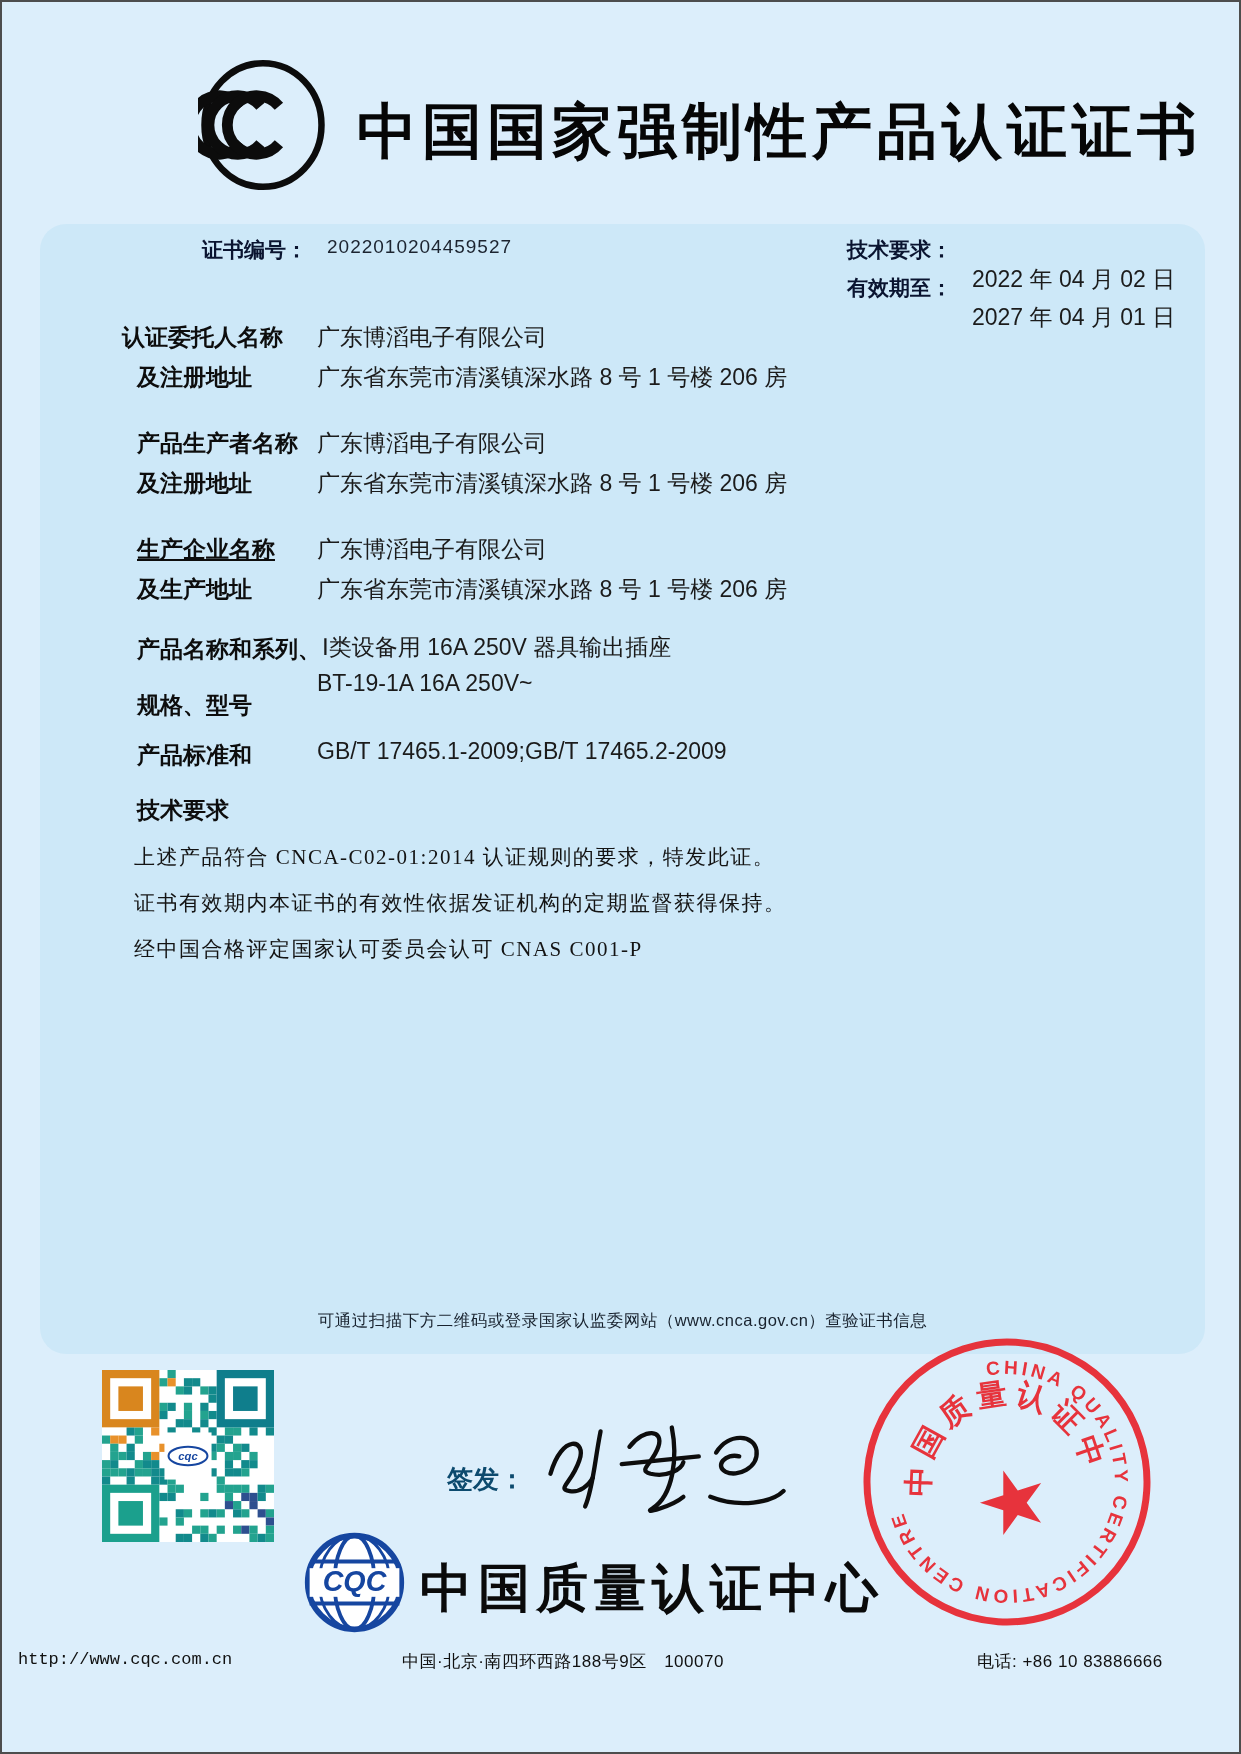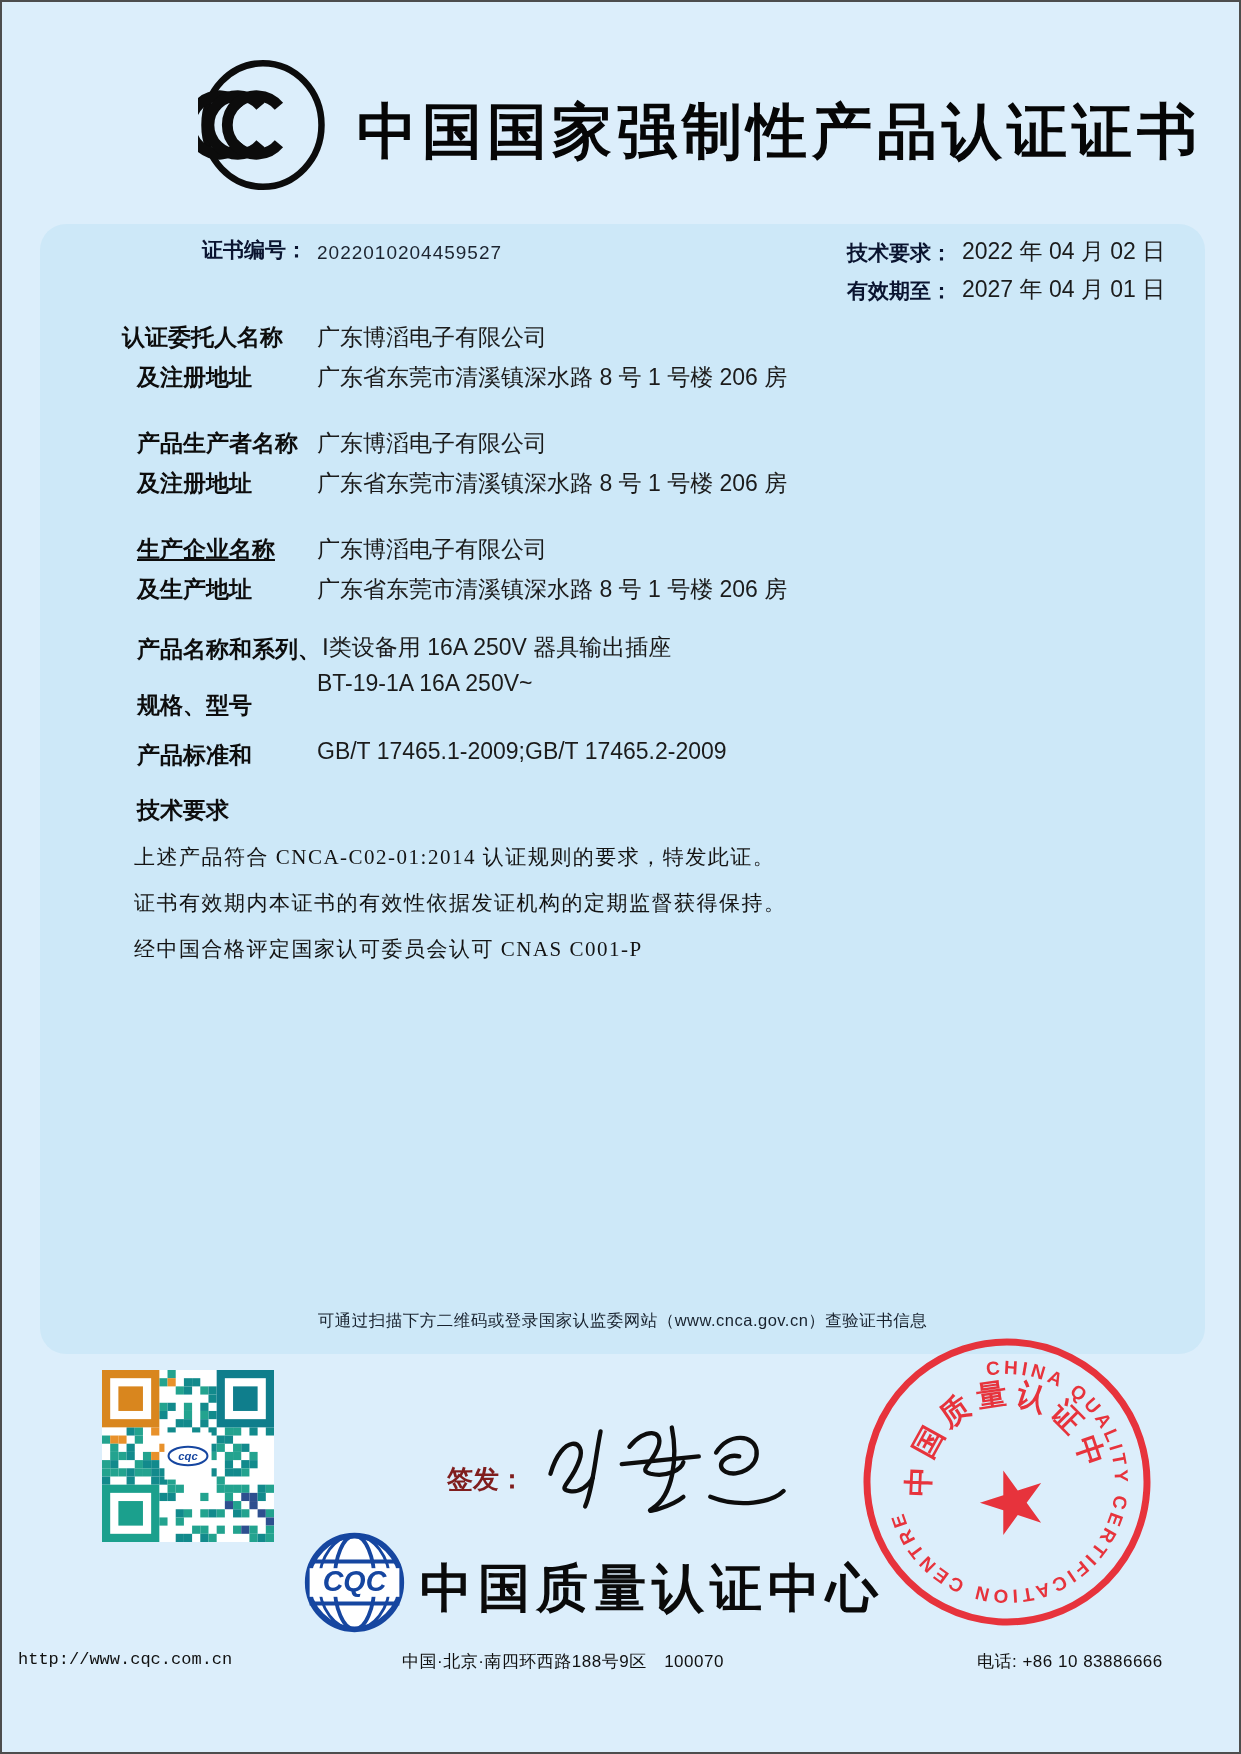--- a/index.html
+++ b/index.html
@@ -16,36 +16,36 @@
   .title{
     font-size:60px;font-weight:bold;letter-spacing:5px;color:#060606;
     white-space:nowrap;
   }
   .kai{font-family:"Liberation Serif",serif;font-weight:bold;}
   .lbl{font-weight:bold;font-size:23px;color:#0d0d0d;white-space:nowrap;}
   .val{font-size:23px;color:#1b1b1b;white-space:nowrap;}
   .certno-label{font-size:21px;color:#0a1430;}
   .certno-value{font-size:19px;color:#1c2430;letter-spacing:1px;}
   .date-label{font-size:21px;color:#0a1430;}
-  .date-value{font-size:23px;color:#1b1b1b;}
+  .date-value{font-size:23px;color:#1b1b1b;margin-top:28px;}
   .statements{
     font-family:"Liberation Serif",serif;font-size:21px;line-height:46px;
     letter-spacing:1.5px;color:#141414;white-space:nowrap;
   }
   .qr-note{
     position:absolute;left:38px;top:1308px;width:1165px;text-align:center;
     font-size:16.5px;color:#18222e;letter-spacing:0.5px;
   }
-  .sign-label{font-size:26px;font-weight:bold;font-family:"Liberation Serif",serif;color:#7f1d1d;text-align:right;}
+  .sign-label{font-size:26px;font-weight:bold;font-family:"Liberation Serif",serif;color:#0c4a6e;text-align:right;}
   .issuer-name{font-size:52px;font-weight:bold;letter-spacing:6px;color:#0a0a0a;white-space:nowrap;}
   .footer-url{font-family:"Liberation Mono",monospace;font-size:17px;color:#101010;}
   .footer-mid,.footer-phone{font-size:17px;color:#101010;letter-spacing:0.5px;}
   .stamp-wrap{position:absolute;left:855px;top:1330px;width:300px;height:300px;
     transform:rotate(-18deg);opacity:0.92;}
-  .row{display:flex;align-items:flex-end;gap:10px;}
+  .row{display:flex;align-items:flex-start;gap:20px;}
 </style>
 </head>
 <body>
 
 <div class="page">
 
   <div class="abs" style="left:196px;top:58px;width:130px;height:130px;">
     <svg width="130" height="130" viewBox="0 0 120 120">
       <ellipse cx="60" cy="60" rx="54" ry="57" fill="none" stroke="#0c0c0c" stroke-width="6"></ellipse>
       <path d="M60.7,42.6 A27,27 0 1 0 60.7,77.4" fill="none" stroke="#0c0c0c" stroke-width="10" transform="translate(-20,0)"></path>

